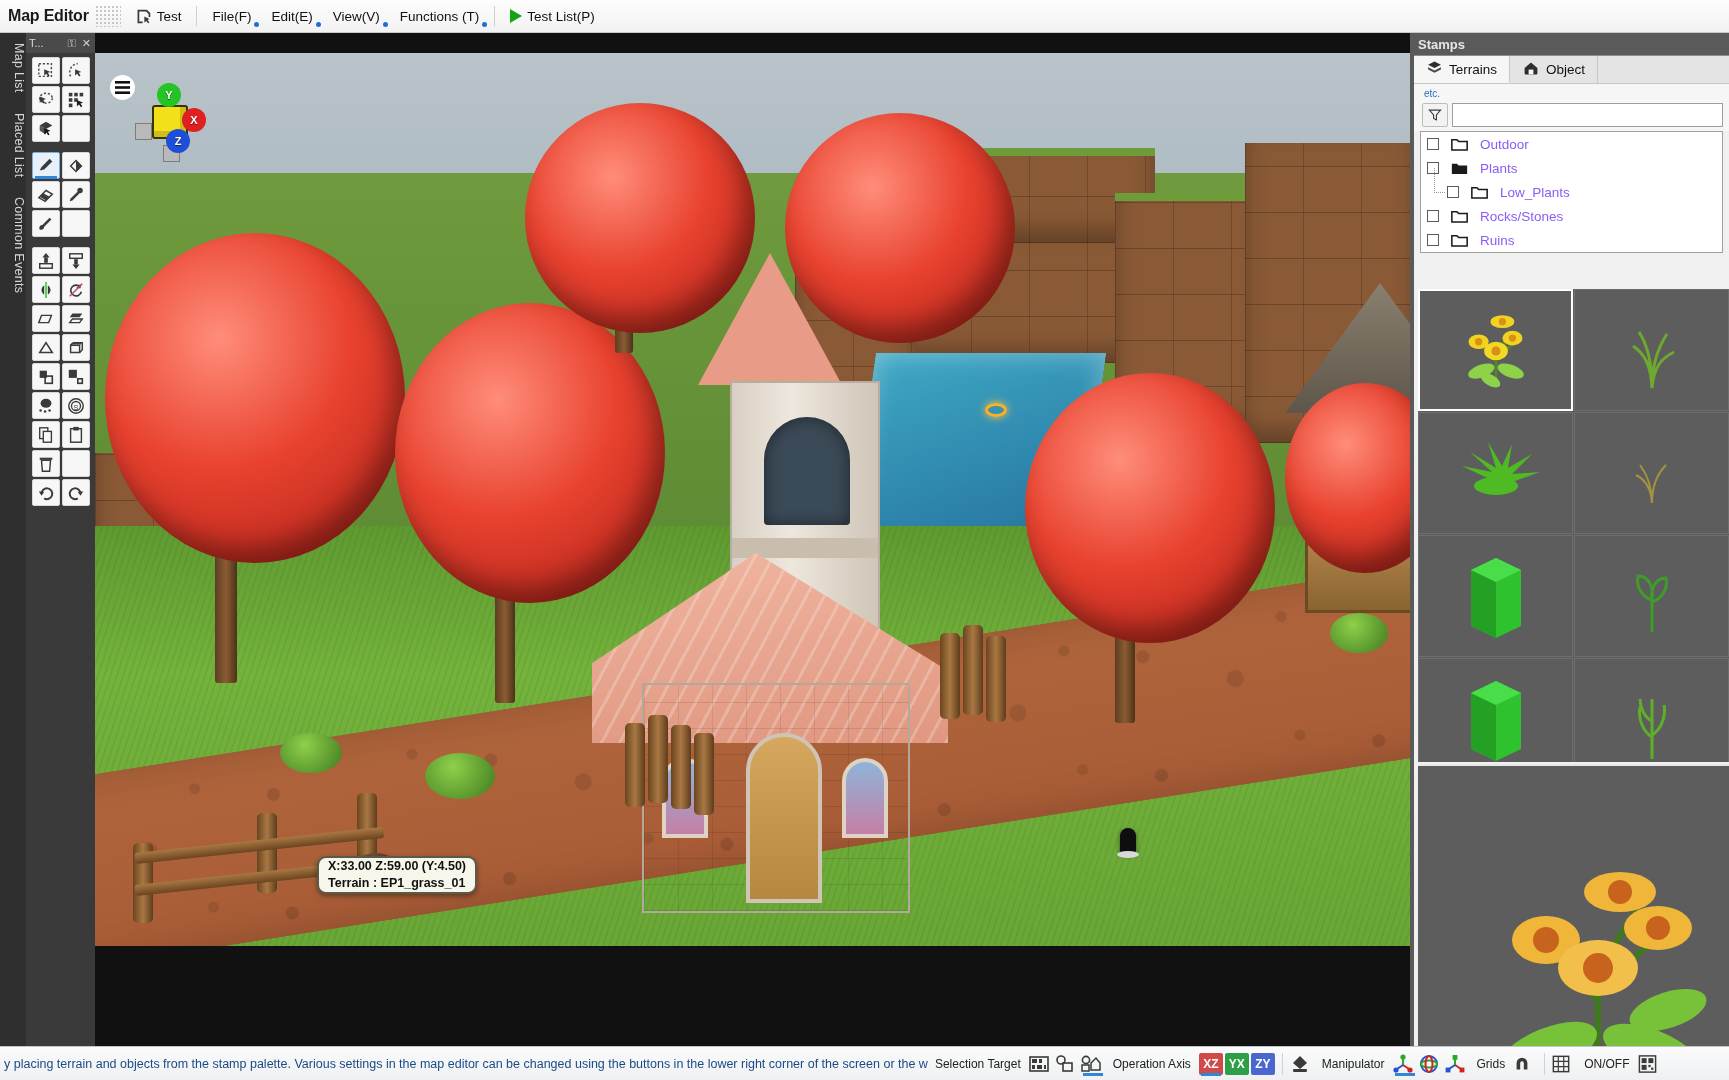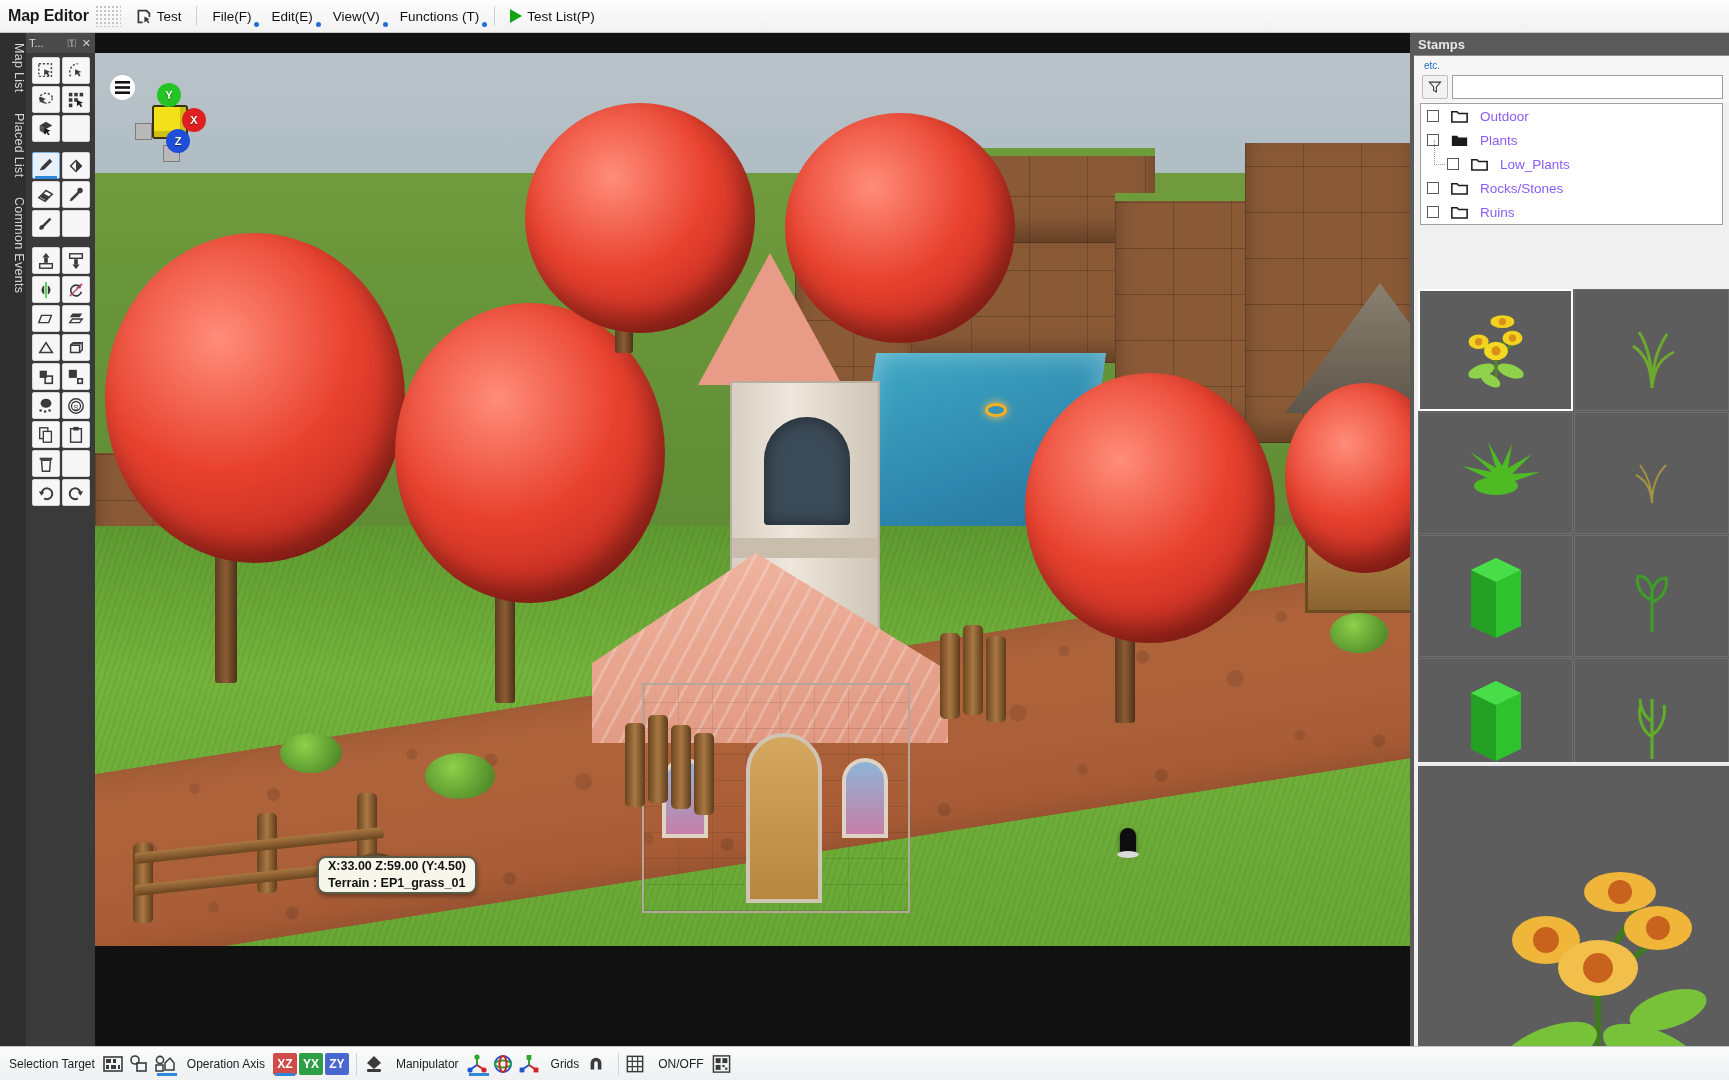--- a/index.html
+++ b/index.html
@@ -650,20 +650,40 @@
         <div>X:33.00 Z:59.00 (Y:4.50)</div>
         <div>Terrain : EP1_grass_01</div>
       </div>
     </div>
   </div>
 
   <div class="stamps">
     <div class="stamps-title">Stamps</div>
 
     <div class="stamps-inner">
+      <div class="stab-row">
+        <div class="stab active">
+          <span>
+            <svg width="17" height="16" viewBox="0 0 20 20">
+                <path d="M10 2l8 4-8 4-8-4z" fill="#2e2e2e"></path>
+                <path d="M2 9l8 4 8-4v3l-8 4-8-4z" fill="#4a4a4a"></path>
+              </svg>
+          </span>
+          <span>Terrains</span>
+        </div>
+        <div class="stab">
+          <span>
+            <svg width="18" height="16" viewBox="0 0 20 20">
+                <path d="M2 10L10 3l8 7v7a1 1 0 0 1-1 1H3a1 1 0 0 1-1-1z" fill="#2e2e2e"></path>
+                <rect x="7" y="12" width="6" height="6" fill="#f6f6f6"></rect>
+              </svg>
+          </span>
+          <span>Object</span>
+        </div>
+      </div>
 
       <div class="etc">etc.</div>
 
       <div class="filter-row">
         <div class="filter-btn">
           <svg width="14" height="14" viewBox="0 0 20 20">
               <path d="M2 3h16l-6 7v7l-4-2v-5z" fill="none" stroke="#3a3a3a" stroke-width="1.6"></path>
             </svg>
         </div>
         <input class="filter-input" placeholder="" style="">
@@ -807,20 +827,21 @@
               <ellipse cx="160" cy="168" rx="40" ry="28" fill="#f2c04a"></ellipse>
                 <circle cx="160" cy="168" r="15" fill="#c8631e"></circle>
             </g>
           </svg>
         </div>
       </div>
     </div>
   </div>
 
   <div class="statusbar">
+    <div class="status-msg">y placing terrain and objects from the stamp palette.  Various settings in the map editor can be changed using the buttons in the lower right corner of the screen or the w</div>
 
     <div class="sb-label">Selection Target</div>
     <div class="sb-btn">
       <svg width="20" height="18" viewBox="0 0 20 18">
           <rect x="1" y="2" width="18" height="14" fill="none" stroke="#3a3a3a" stroke-width="1.6"></rect>
           <g fill="#3a3a3a">
             <rect x="3" y="4" width="5" height="4"></rect>
             <rect x="10" y="4" width="3" height="4"></rect>
             <rect x="3" y="10" width="3" height="4"></rect>
             <rect x="8" y="10" width="5" height="4"></rect>

